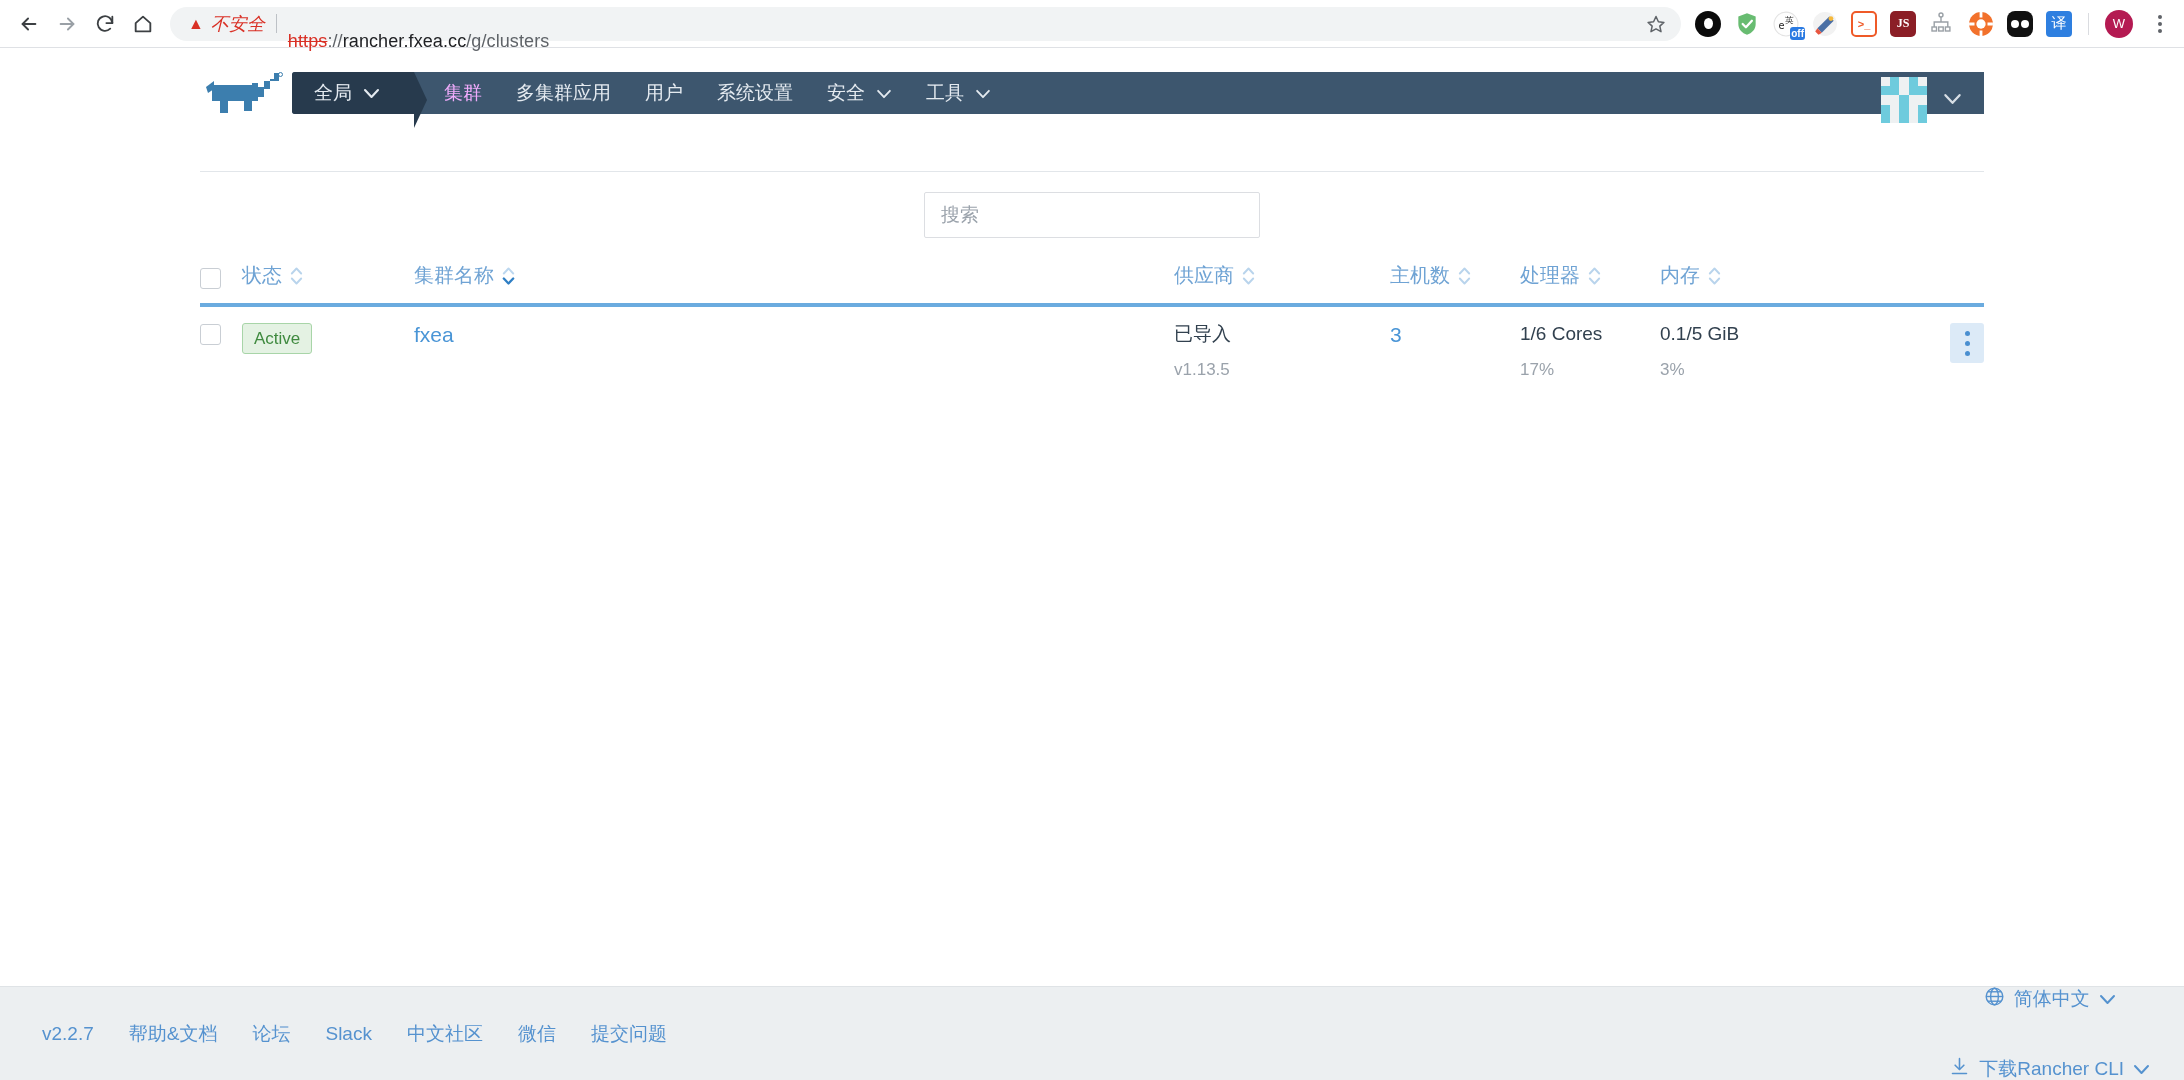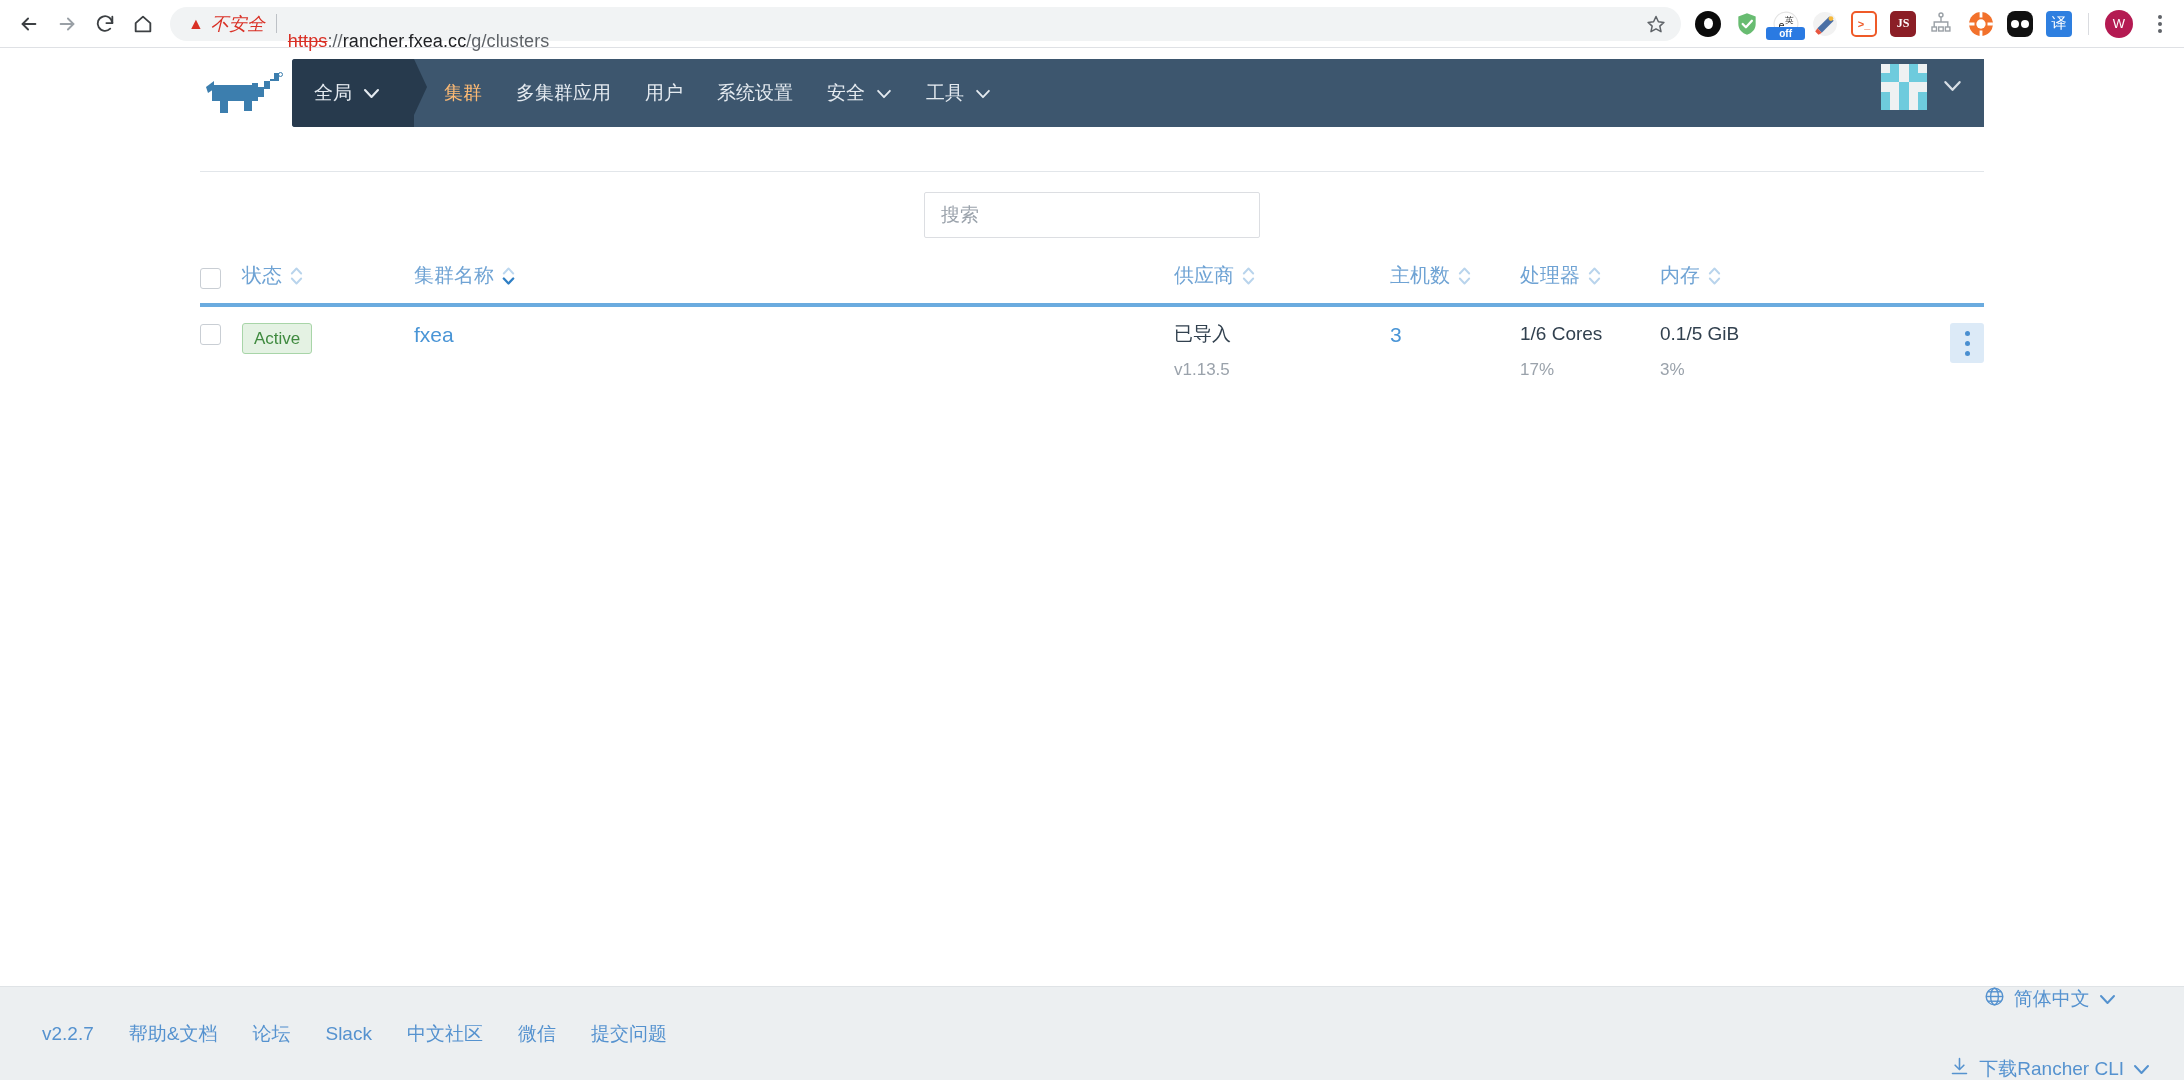--- a/index.html
+++ b/index.html
@@ -56,21 +56,21 @@
     color: #5f6368; flex: 0 0 auto;
   }
   .ext-strip { display: flex; align-items: center; gap: 13px; padding-left: 14px; flex: 0 0 auto; }
   .ext { width: 26px; height: 26px; position: relative; flex: 0 0 auto; }
 
   .ext-opera { border-radius: 50%; background: #0b0b0b; display:flex;align-items:center;justify-content:center; }
   .ext-opera i { width: 9px; height: 11px; border-radius: 50%; background: #fff; display:block; }
   .ext-badge {
     position: absolute; bottom: -3px; right: -6px;
     background: #2a7ae2; color: #fff; font-size: 10px; font-weight: bold;
-    border-radius: 3px; padding: 1px 13px; line-height: 1.1;
+    border-radius: 3px; padding: 1px 1px; line-height: 1.1;
   }
   .ext-js {
     background: #8b1e26; border-radius: 5px; color: #fff;
     font-size: 12px; font-weight: bold; font-family: "Liberation Serif", serif;
     display: flex; align-items: center; justify-content: center;
   }
   .ext-fy {
     background: #2e7fe0; border-radius: 4px; color: #fff;
     font-size: 15px; display: flex; align-items: center; justify-content: center;
   }
@@ -97,21 +97,21 @@
   .rancher-header {
     height: 90px;
     background: #fff;
     display: flex;
     align-items: center;
     padding: 0 0 0 200px;
   }
   .logo { width: 92px; flex: 0 0 auto; display: flex; align-items: center; }
   .navbar {
     flex: 1 1 auto;
-    height: 68px;
+    height: 42px;
     background: #3d566e;
     display: flex;
     align-items: stretch;
     border-radius: 3px 0 0 3px;
     margin-right: 200px;
     position: relative;
   }
   .nav-scope {
     background: #273a4d;
     display: flex; align-items: center;
@@ -130,21 +130,21 @@
     border-left: 13px solid #273a4d;
   }
   .chev { display: inline-block; margin-left: 11px; }
   .nav-items { display: flex; align-items: center; padding-left: 30px; gap: 34px; }
   .nav-item {
     color: #e4eaf0;
     font-size: 19px;
     white-space: nowrap;
     display: flex; align-items: center;
   }
-  .nav-item.active { color: #fdba74; }
+  .nav-item.active { color: #f0abfc; }
   .header-right {
     position: absolute; right: 0; top: 0; height: 56px;
     display: flex; align-items: center; padding-right: 22px; gap: 16px;
   }
   .identicon {
     width: 46px; height: 46px;
     display: grid;
     grid-template-columns: repeat(5, 1fr);
     grid-template-rows: repeat(5, 1fr);
     background: #eef1f2;

